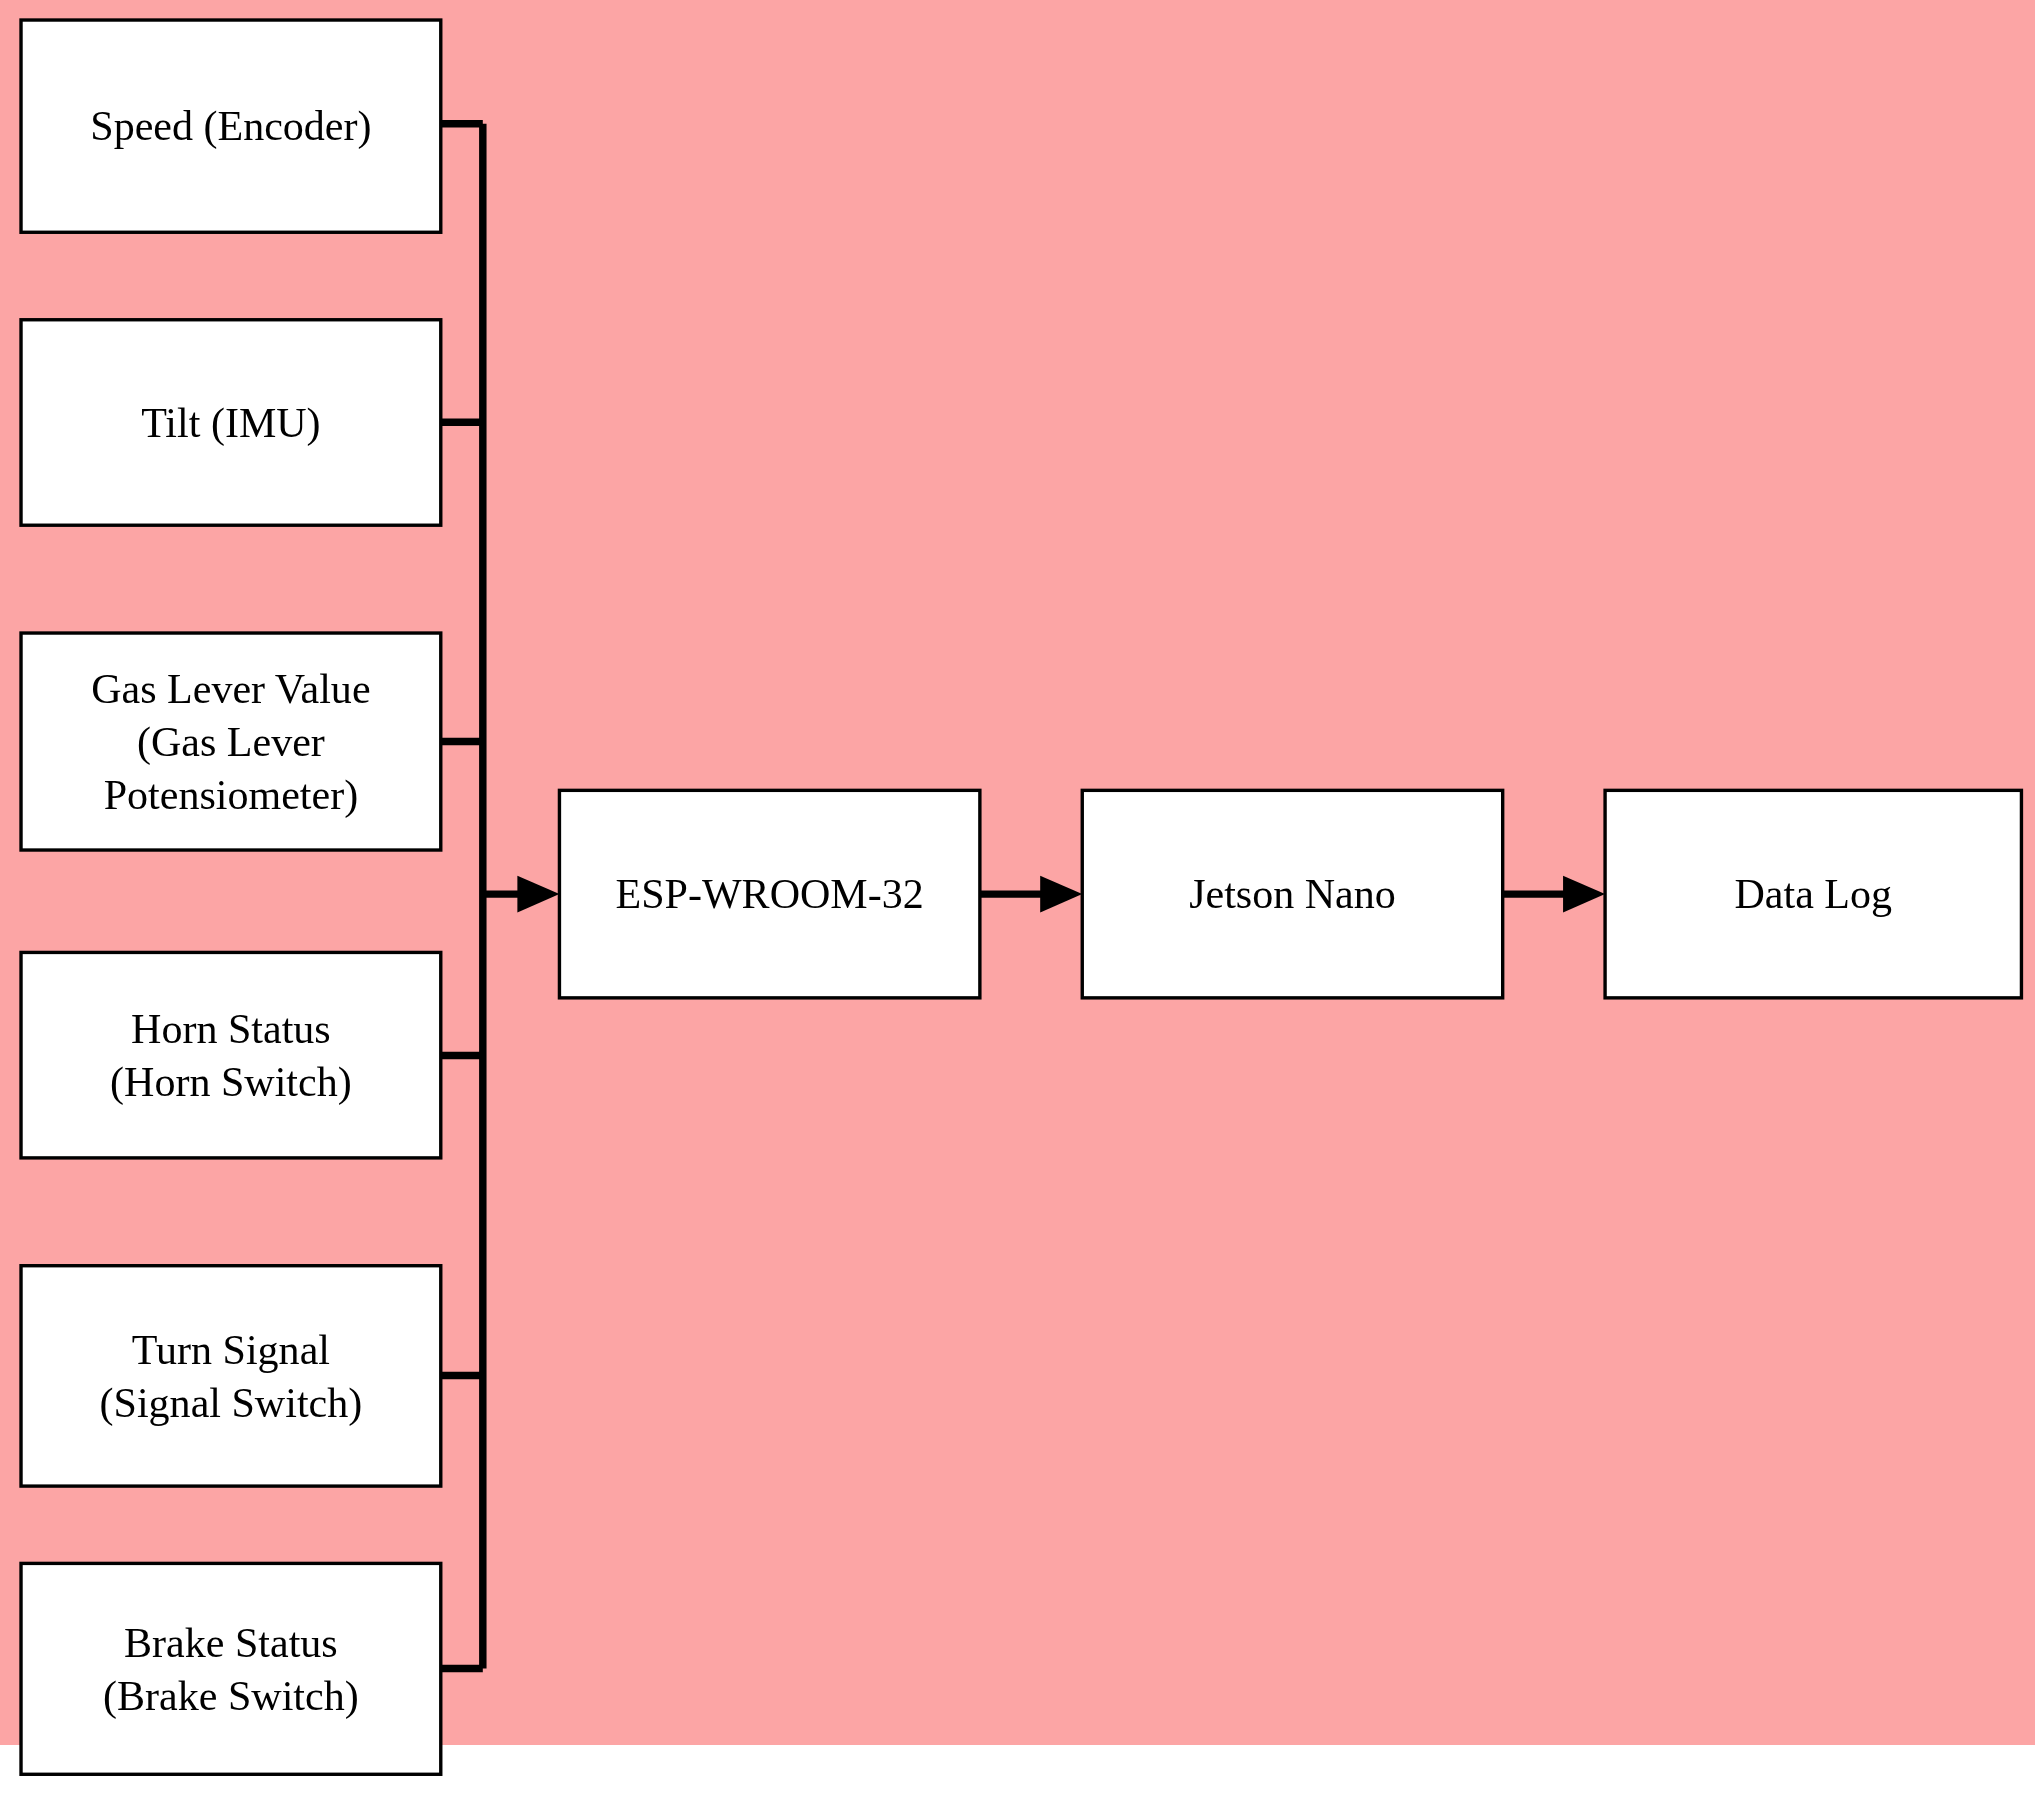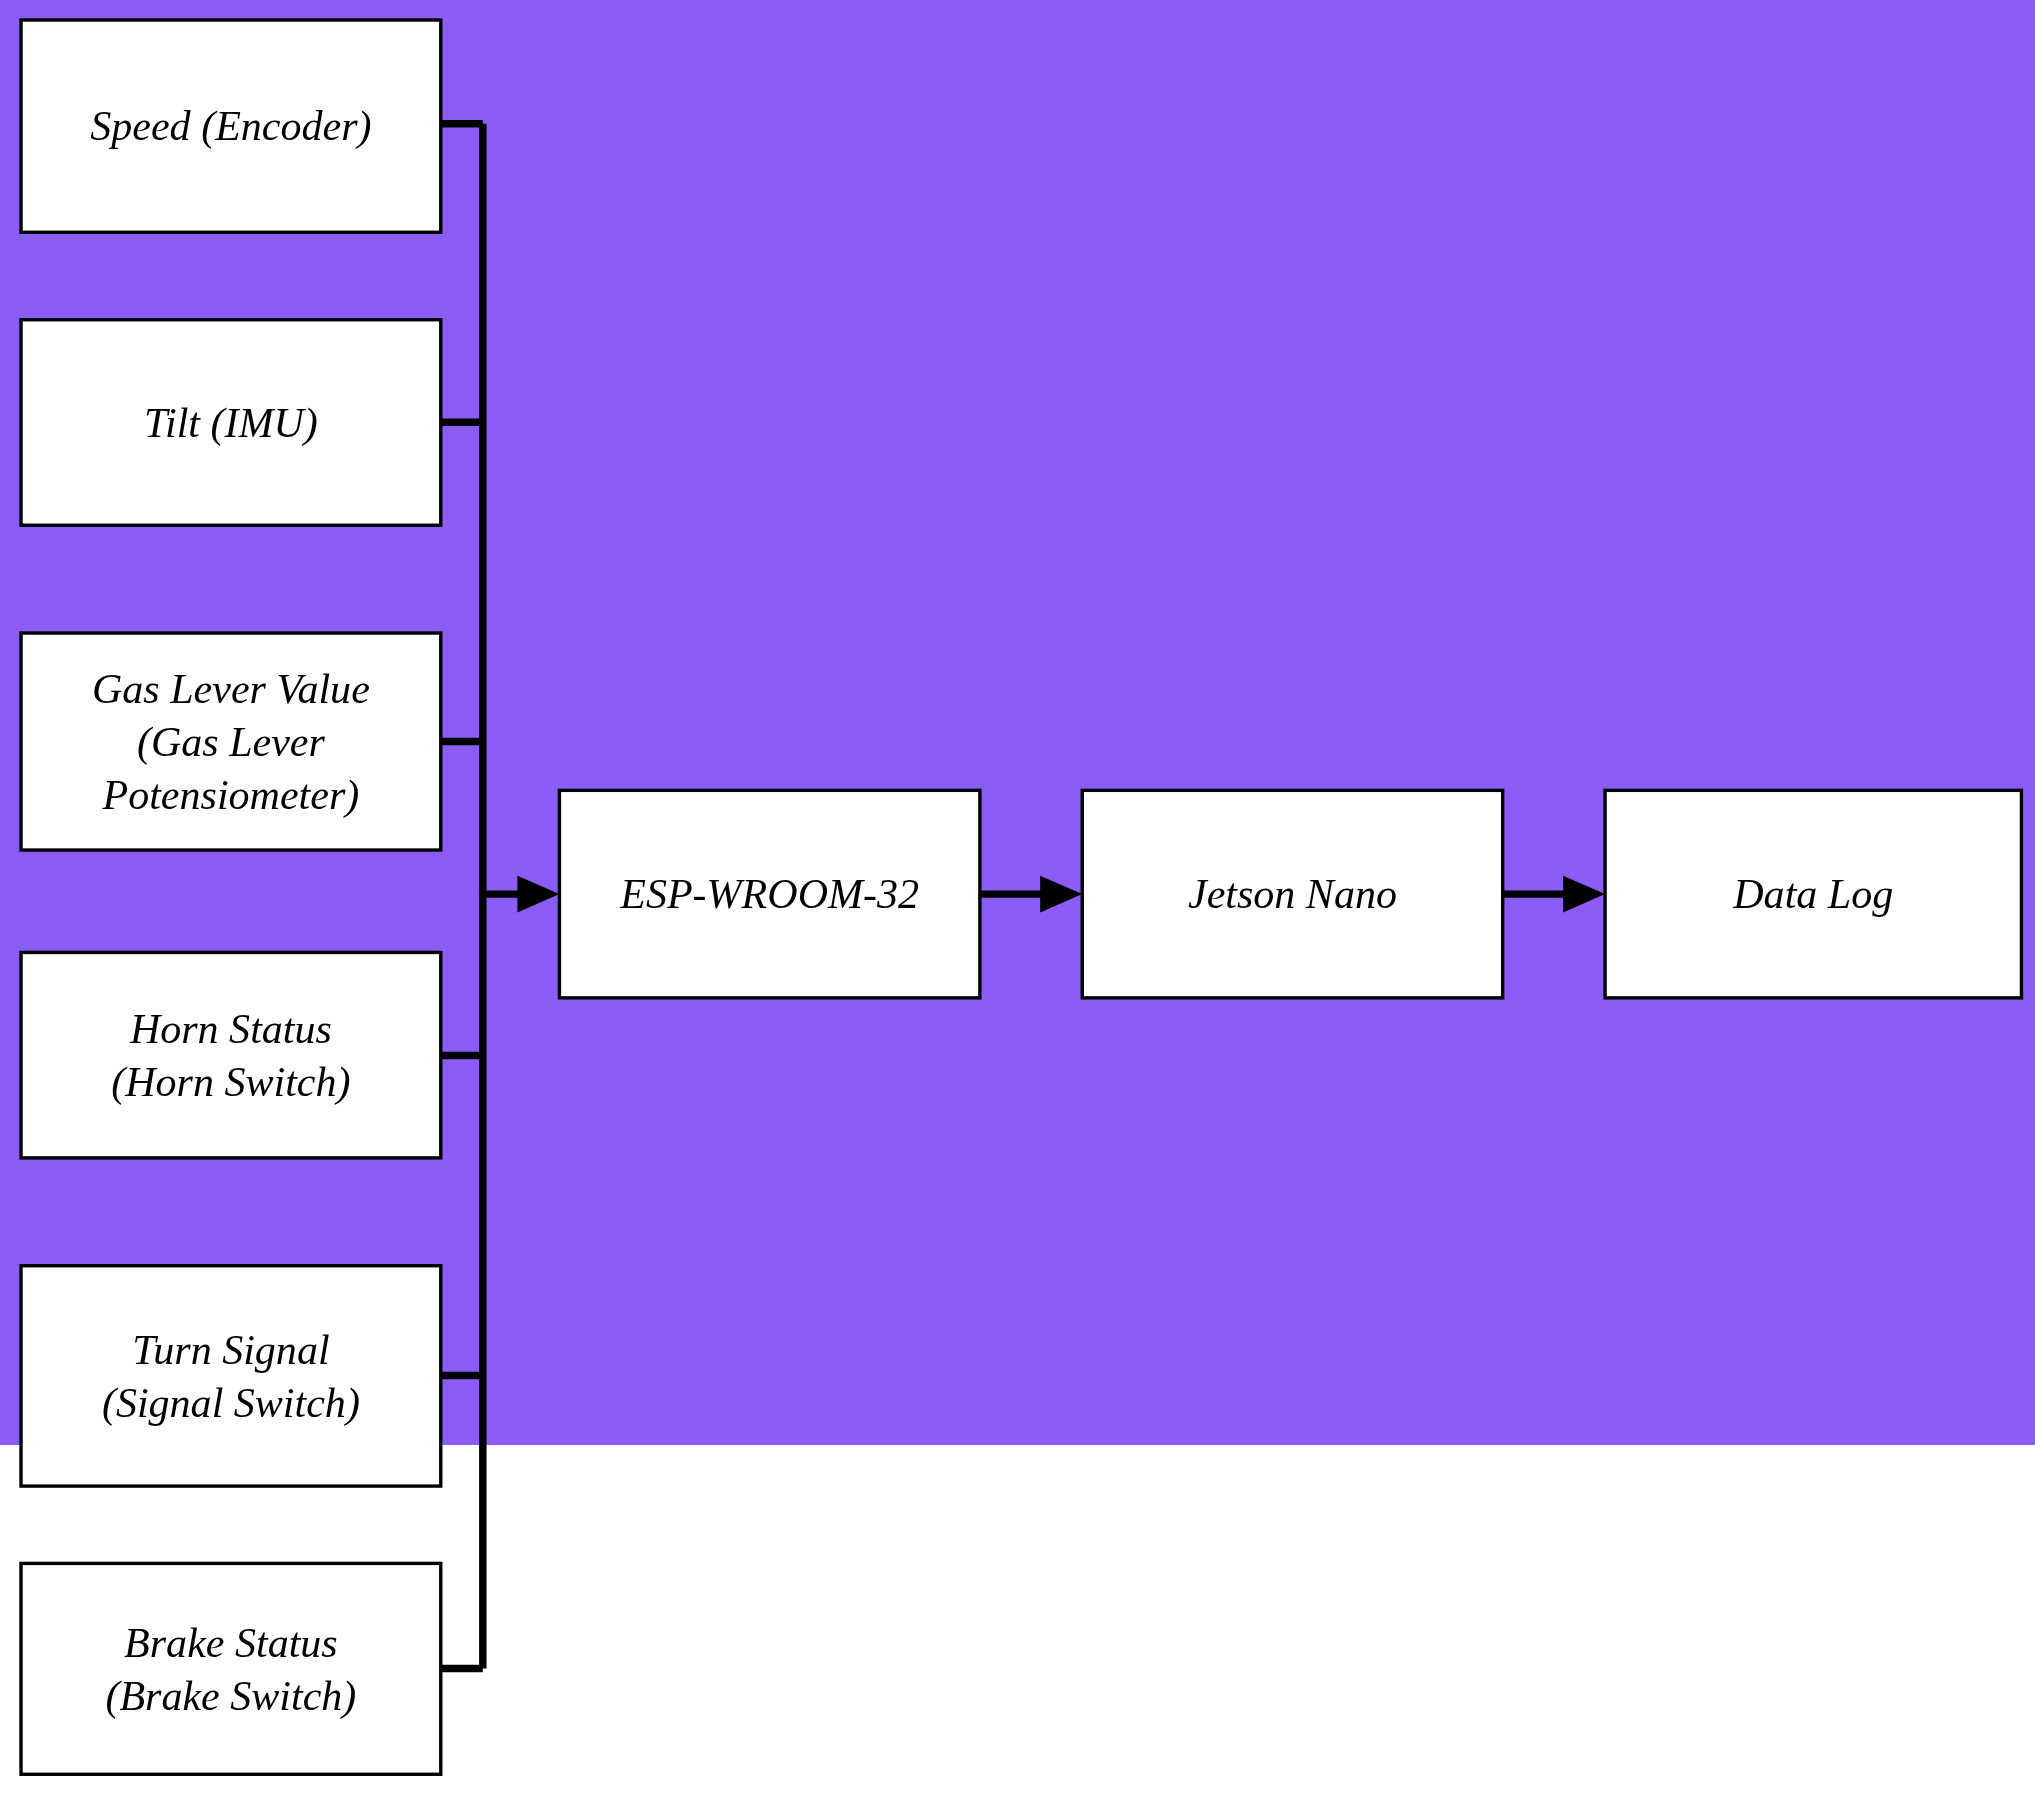--- a/index.html
+++ b/index.html
@@ -9,23 +9,22 @@
   }
   body {
     width: 2035px;
     height: 1795px;
     font-family: "Liberation Serif", "DejaVu Serif", serif;
     overflow: hidden;
   }
   #diagram-root {
     position: relative;
     width: 2035px;
-    height: 1445px;
-    background: #8b5cf6;
-    font-style: italic;
+    height: 1745px;
+    background: #fca5a5;
   }
   svg.diagram-canvas {
     position: absolute;
     top: 0;
     left: 0;
     width: 2035px;
     height: 1795px;
     display: block;
   }
   .node-rect {

